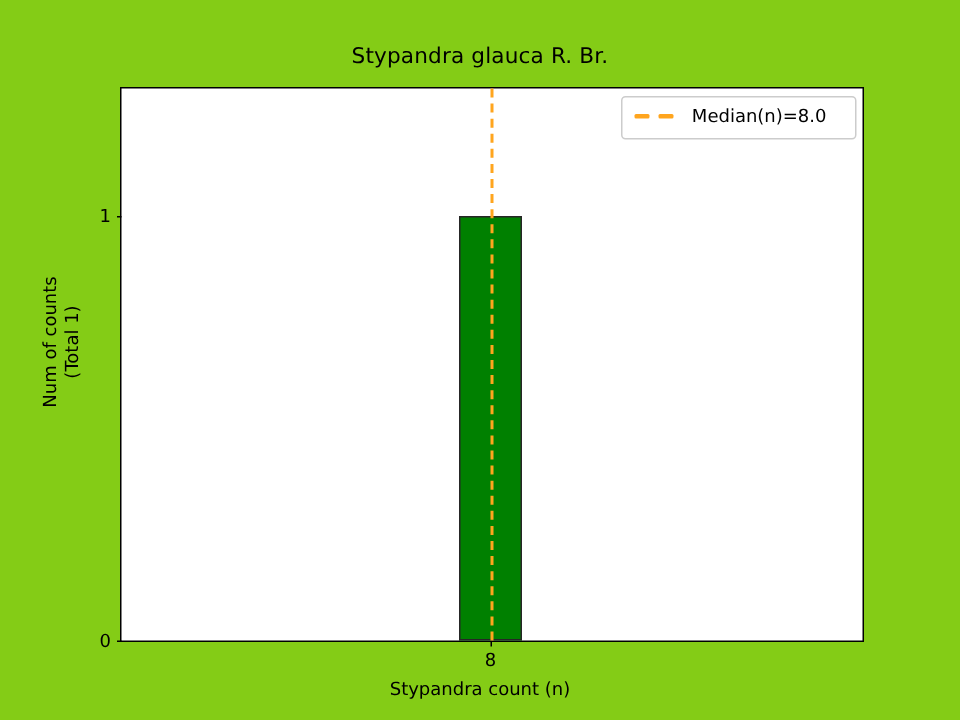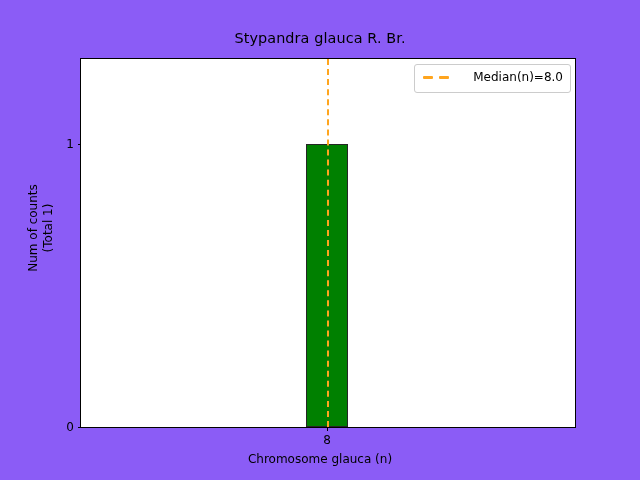--- a/index.html
+++ b/index.html
@@ -4,21 +4,21 @@
 <style>
   html, body {
     margin: 0;
     padding: 0;
     background: #ffffff;
   }
   #figure {
     position: relative;
     width: 640px;
     height: 480px;
-    background: #8b5cf6;
+    background: #84cc16;
     font-family: "DejaVu Sans", sans-serif;
     overflow: hidden;
   }
 
   
   #chart-title {
     position: absolute;
     left: 0;
     top: 30px;
     width: 640px;
@@ -117,21 +117,21 @@
   
   #legend {
     position: absolute;
     left: 413px;
     top: 63px;
     width: 157px;
     box-sizing: border-box;
     border: 1px solid #cccccc;
     border-radius: 3px;
     background: #ffffff;
-    padding: 5px 7px 6px 7px;
+    padding: 5px 19px 6px 7px;
   }
   #legend-row {
     display: flex;
     align-items: flex-start;
   }
   #legend-swatch {
     position: relative;
     width: 30px;
     height: 15px;
     flex: 0 0 30px;
@@ -189,20 +189,20 @@
           <span class="dash d1" style="background: rgb(255, 165, 30);"></span>
           <span class="dash d2" style="background: rgb(255, 165, 30);"></span>
         </div>
         <div id="legend-text">
           <span>Median(n)=8.0</span>
         </div>
       </div>
     </div>
   </div>
 
-  <div id="xlabel">Chromosome glauca (n)</div>
+  <div id="xlabel">Stypandra count (n)</div>
 
   <div id="ylabel">
     <span class="yl-line">Num of counts</span>
     <span class="yl-line">(Total 1)</span>
   </div>
 
 </div>
 
 </body></html>

